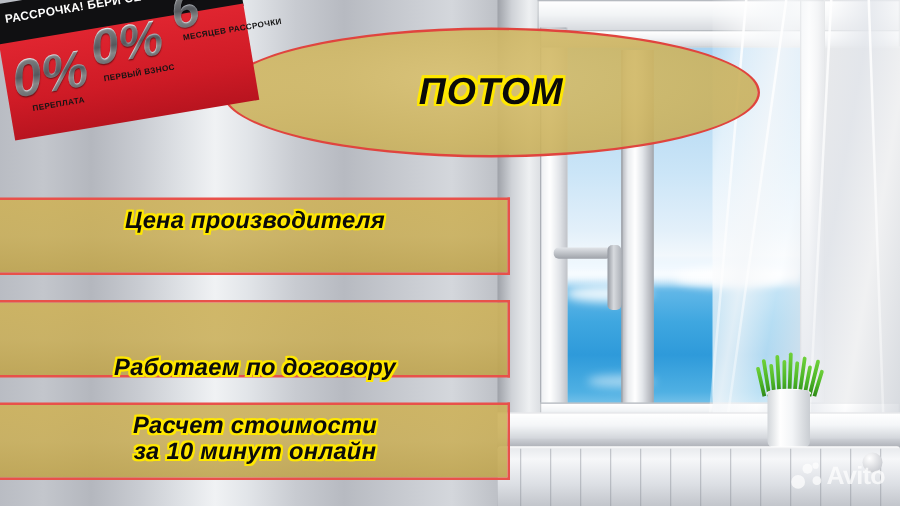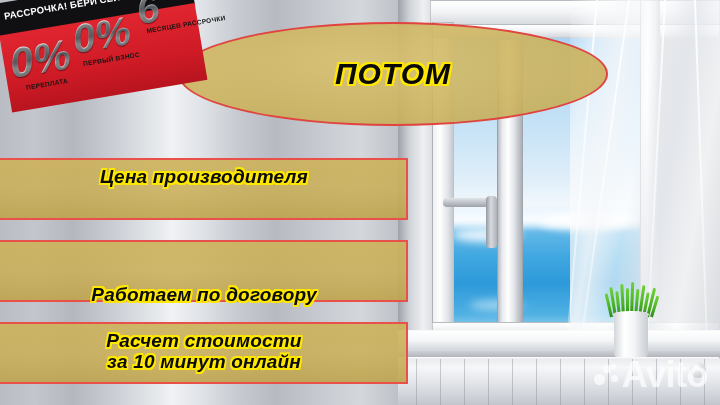--- a/index.html
+++ b/index.html
@@ -217,21 +217,21 @@
   .s3{left:146px;top:48px;line-height:1.15;}
 
   
   .avito{
     position:absolute;right:12px;bottom:12px;
     display:flex;align-items:center;gap:4px;opacity:.72;
   }
   .av-dots{position:relative;width:24px;height:24px;}
   .av-dots i{position:absolute;border-radius:50%;background:#fff;display:block;}
   .av-word{
-    color:#fff;font-weight:bold;font-size:36px;line-height:1;letter-spacing:-.5px;
+    color:#fff;font-weight:bold;font-size:20px;line-height:1;letter-spacing:-.5px;
   }
 </style>
 </head>
 <body>
 
 <div id="ad">
 
   <div class="photo">
 
     <div class="wall-left"></div>

